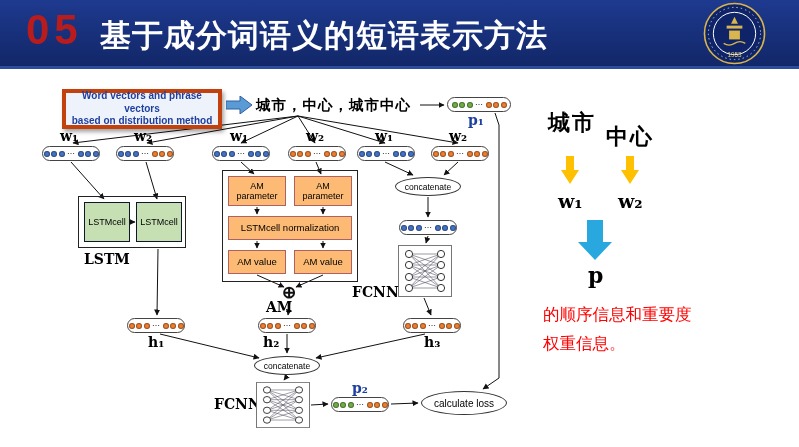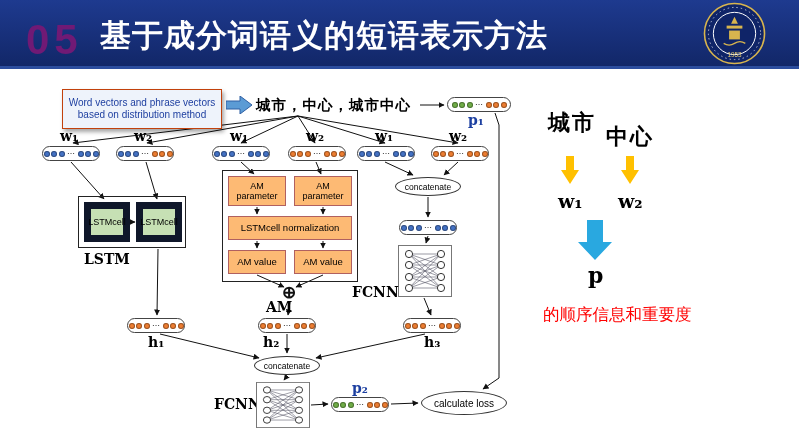--- a/index.html
+++ b/index.html
@@ -1,38 +1,38 @@
 <!DOCTYPE html>
 <html><head>
 <meta charset="utf-8">
 <style>
   html,body{margin:0;padding:0;background:#fff;}
   #slide{position:relative;width:799px;height:447px;background:#fff;overflow:hidden;
          font-family:"Liberation Sans",sans-serif;}
   .hdr{position:absolute;top:0;left:0;width:799px;height:66px;
        background:linear-gradient(180deg,#1e3a8f 0%,#122768 100%);}
   .hdr-edge{position:absolute;top:66px;left:0;width:799px;height:3px;background:#2c4d9e;}
-  .num{position:absolute;left:26px;top:6px;font-size:42px;font-weight:bold;color:#701a75;letter-spacing:5px;margin-top:10px;}
+  .num{position:absolute;left:26px;top:6px;font-size:42px;font-weight:bold;color:#b91c1c;letter-spacing:5px;}
   .title{position:absolute;left:100px;top:15px;font-size:31px;font-weight:bold;color:#fff;letter-spacing:1px;}
   .logo{position:absolute;left:703px;top:2px;width:63px;height:63px;}
   .wires{position:absolute;left:0;top:0;pointer-events:none;}
   .srcbox{position:absolute;left:62px;top:89px;width:160px;height:40px;background:#eef3fb;
-          border:1px solid #c2410c;box-shadow:2px 3px 4px rgba(0,0,0,.35);color:#1e3fa0;
-          font-size:10px;font-weight:normal;display:flex;flex-direction:column;align-items:center;
+          border:4px solid #c2410c;box-shadow:2px 3px 4px rgba(0,0,0,.35);color:#1e3fa0;
+          font-size:10px;font-weight:bold;display:flex;flex-direction:column;align-items:center;
           justify-content:center;line-height:1.25;box-sizing:border-box;text-align:center;}
   .phrase{position:absolute;left:256px;top:96px;font-size:14.5px;font-weight:bold;color:#000;letter-spacing:1px;}
   .vector{position:absolute;height:15px;border:1px solid #444;border-radius:8px;background:#fff;
           display:flex;align-items:center;justify-content:center;gap:1.5px;box-sizing:border-box;padding:0 3px;}
   .dot{width:6px;height:6px;border-radius:50%;flex:0 0 auto;box-shadow:inset 0 0 0 1px rgba(0,0,0,.35);}
   .dotgap{font-size:8px;color:#222;line-height:6px;margin:0 1px;}
   .vlabel{position:absolute;font-family:"DejaVu Serif",serif;font-weight:bold;font-size:14px;color:#000;}
   .bluetxt{color:#1c3fa0;}
   .caption{position:absolute;font-family:"DejaVu Serif",serif;font-weight:bold;font-size:14px;color:#000;}
   .outline{position:absolute;border:1.5px solid #222;box-sizing:border-box;background:transparent;}
-  .cellbox{position:absolute;background:#c6e0b4;border:7px solid #0f172a;display:flex;align-items:center;
+  .cellbox{position:absolute;background:#c6e0b4;border:1px solid #0f172a;display:flex;align-items:center;
            justify-content:center;font-size:9px;box-sizing:border-box;color:#000;}
   .pink{position:absolute;background:#fdba74;border:1px solid #b06060;display:flex;align-items:center;
         justify-content:center;text-align:center;font-size:9px;line-height:1.15;box-sizing:border-box;color:#000;}
   .ellipse{position:absolute;border:1px solid #333;border-radius:50%;background:#fff;display:flex;
            align-items:center;justify-content:center;font-size:8.5px;color:#000;box-sizing:border-box;}
   .sum{position:absolute;font-size:17px;line-height:16px;color:#111;font-weight:bold;}
   .net{position:absolute;}
   .cjk-big{position:absolute;font-size:22px;font-weight:bold;color:#000;letter-spacing:2px;}
   .side-math{position:absolute;font-family:"DejaVu Serif",serif;font-weight:bold;color:#000;}
   .note{position:absolute;left:543px;top:300px;width:245px;color:#ff0000;font-size:16.5px;line-height:29px;}
@@ -332,15 +332,16 @@
     <path d="M5,0 H13 V14 H18 L9,28 L0,14 H5 z" fill="#ffc000"></path>
   </svg>
   <div class="side-math" style="left:558px;top:190px;font-size:19px;">w₁</div>
   <div class="side-math" style="left:618px;top:190px;font-size:19px;">w₂</div>
   <svg style="position:absolute;left:578px;top:220px;" width="34" height="40" viewBox="0 0 34 40">
     <path d="M9,0 H25 V22 H34 L17,40 L0,22 H9 z" fill="#29a8e0"></path>
   </svg>
   <div class="side-math" style="left:588px;top:262px;font-size:22px;">p</div>
   <div class="note">
     <div>的顺序信息和重要度</div>
+    <div>权重信息。</div>
   </div>
 
 </div>
 
 </body></html>

